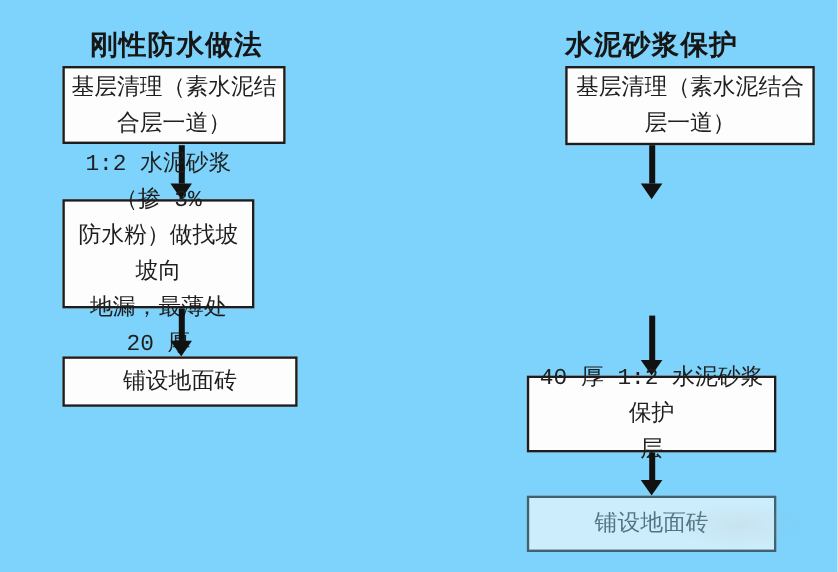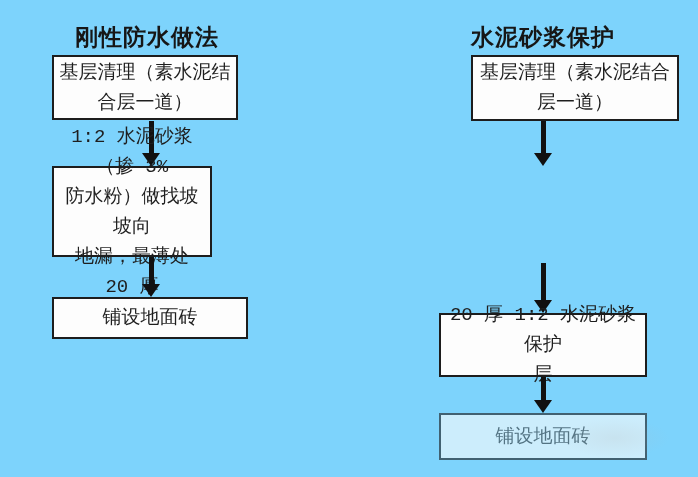--- a/index.html
+++ b/index.html
@@ -108,21 +108,21 @@
     <div class="stem"></div>
     <div class="head"></div>
   </div>
 
 
   <div class="arrow" style="left:534px; top:263px; height:50px;">
     <div class="stem"></div>
     <div class="head"></div>
   </div>
 
-  <div class="flow-box" style="left:439px; top:313px; width:208px; height:64px;">20 厚 1:2 水泥砂浆保护
+  <div class="flow-box" style="left:439px; top:313px; width:208px; height:64px;">40 厚 1:2 水泥砂浆保护
 层</div>
 
   <div class="arrow" style="left:534px; top:377px; height:36px;">
     <div class="stem"></div>
     <div class="head"></div>
   </div>
 
   <div class="flow-box faded" style="left:439px; top:413px; width:208px; height:47px;">铺设地面砖</div>
 
   <div class="smudge"></div>

